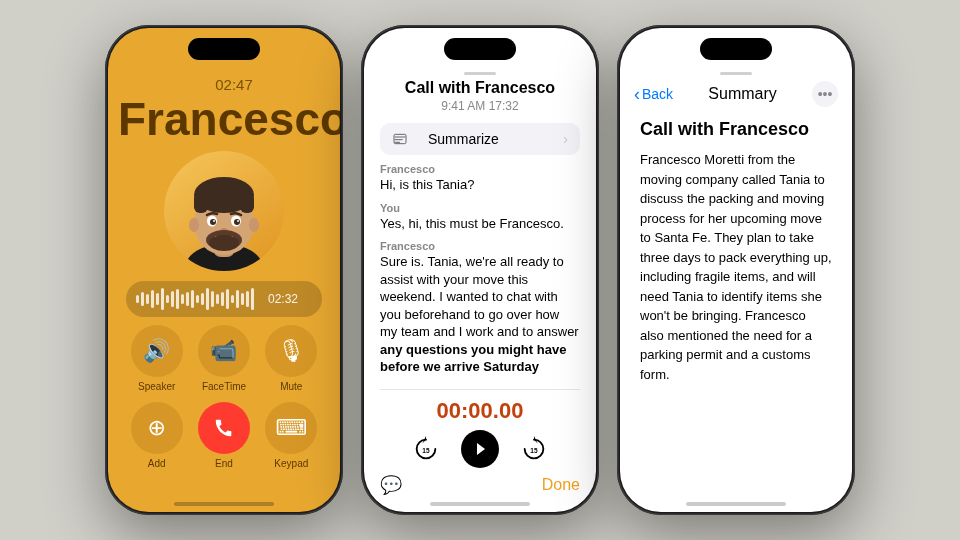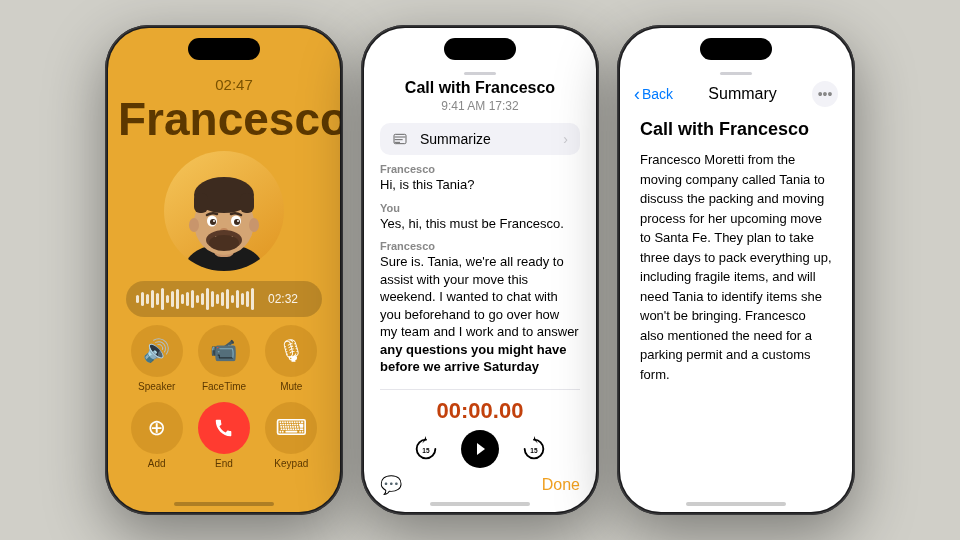--- a/index.html
+++ b/index.html
@@ -221,21 +221,21 @@
       justify-content: space-between;
       margin: 10px 16px 0;
       padding: 8px 12px;
       background: #f2f2f7;
       border-radius: 10px;
     }
 
     .summarize-left {
       display: flex;
       align-items: center;
-      gap: 12px;
+      gap: 20px;
       font-size: 14px;
       color: #000;
       font-weight: 400;
     }
 
     .summarize-chevron { color: #c7c7cc; font-size: 14px; }
 
     .transcript-scroll {
       padding: 8px 16px 0;
       overflow: hidden;

